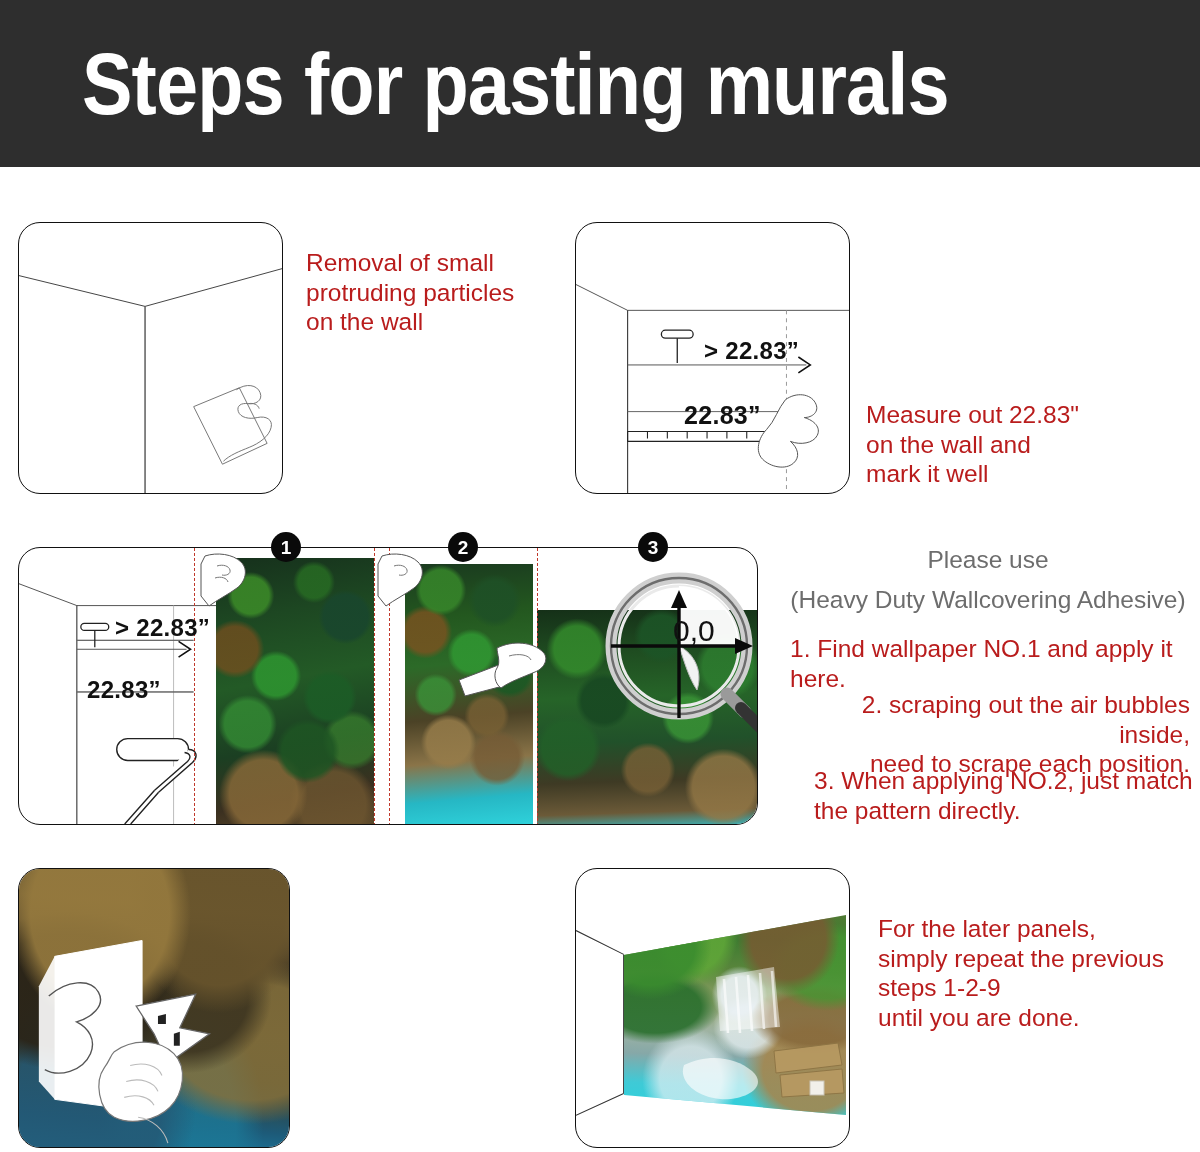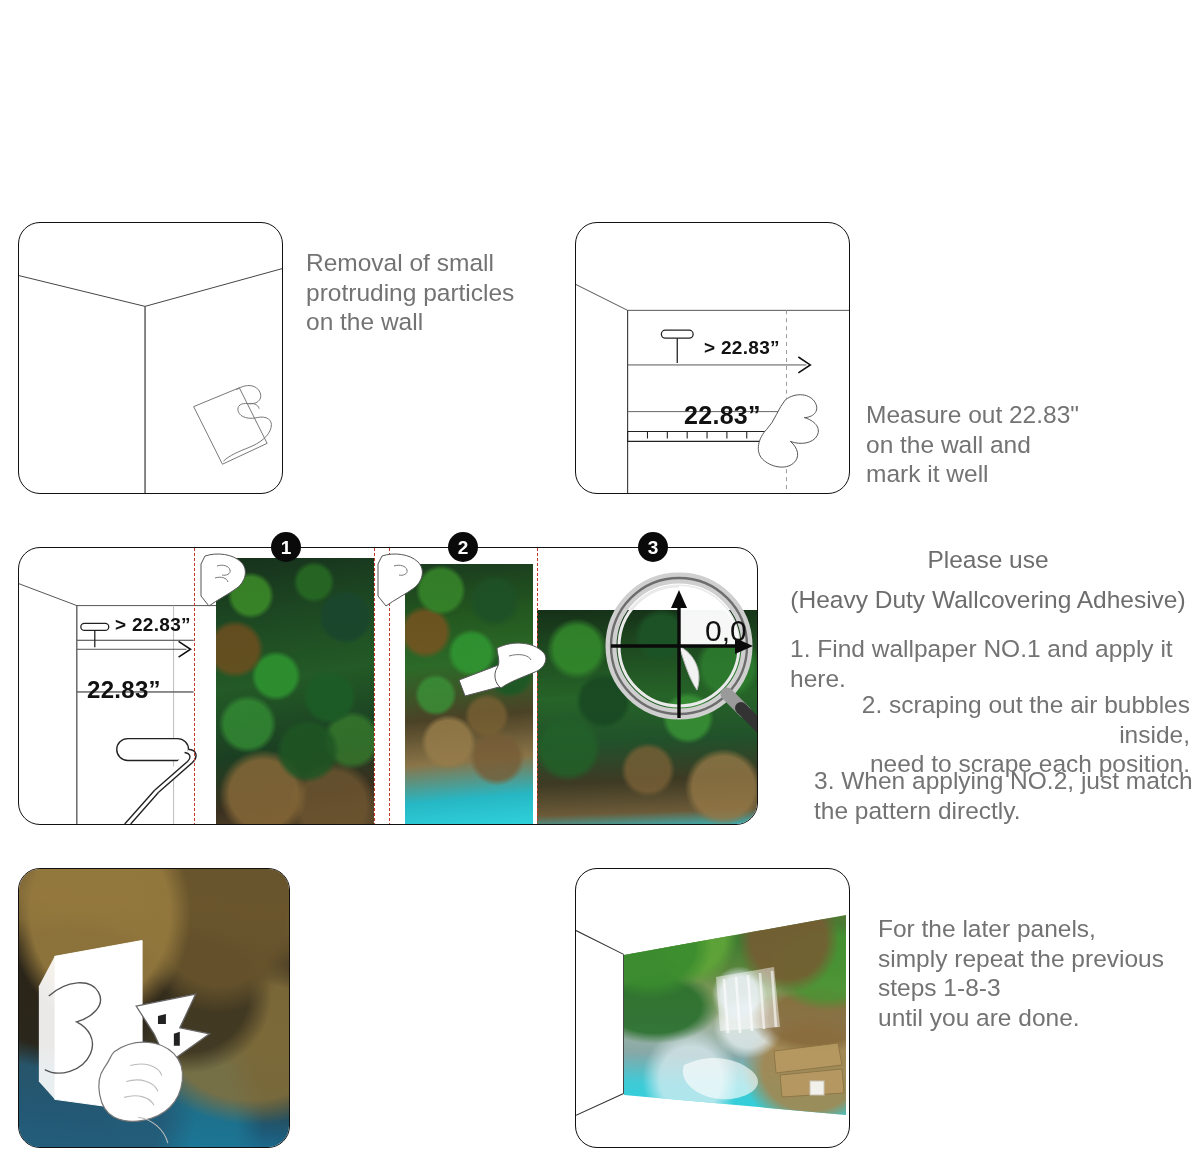--- a/index.html
+++ b/index.html
@@ -29,21 +29,21 @@
   .panel{
     position:absolute;
     border:1.6px solid #111;
     border-radius:22px;
     background:#fff;
     box-sizing:border-box;
     overflow:hidden;
   }
   .cap{
     position:absolute;
-    color:#737373;
+    color:#b91c1c;
     font-size:24.5px;
     line-height:29.5px;
     white-space:pre-line;
   }
 
   
   .svgfull{position:absolute;left:0;top:0;width:100%;height:100%;display:block;}
 
   
   .mural{position:absolute;overflow:hidden;}
@@ -118,36 +118,39 @@
     position:absolute;width:30px;height:30px;border-radius:50%;
     background:#0a0a0a;color:#fff;
     font-size:19px;font-weight:bold;
     display:flex;align-items:center;justify-content:center;
     line-height:1;z-index:9;
   }
 
   
   .measure{
     position:absolute;color:#111;font-weight:bold;
-    font-size:19px;white-space:nowrap;letter-spacing:.3px;
+    font-size:24px;white-space:nowrap;letter-spacing:.3px;
   }
   .zerolabel{
     position:absolute;color:#111;font-size:30px;
     white-space:nowrap;letter-spacing:0;z-index:8;
   }
   .mid-head{
     position:absolute;color:#6d6d6d;font-size:24.5px;
     line-height:40px;text-align:center;white-space:pre-line;
   }
 </style>
 </head>
 <body>
 
 <div class="page">
 
+  <div class="header">
+    <div class="header-title">Steps for pasting murals</div>
+  </div>
 
   <div class="panel" style="left:18px;top:222px;width:265px;height:272px;">
     <svg class="svgfull" viewBox="0 0 265 272" preserveAspectRatio="none">
       <path d="M0,53 L127,84 L265,46" fill="none" stroke="#444" stroke-width="1"></path>
       <path d="M127,84 L127,272" fill="none" stroke="#333" stroke-width="1.2"></path>
       <g fill="none" stroke="#777" stroke-width="1">
         <path d="M176,185 L222,166 L250,222 L205,243 Z"></path>
         <path d="M219,168 C229,161 240,163 243,171 C246,179 238,183 231,182
                  C224,181 219,184 221,190 C223,196 232,198 240,196
                  C249,194 256,198 254,206 C252,215 242,222 232,226
@@ -267,21 +270,21 @@
       <path d="M80,18 L80,78 L140,78 A60,60 0 0,0 80,18 Z" fill="#ffffff" opacity="0.96"></path>
       <path d="M14,78 L80,78 L80,18" fill="none" stroke="#ffffff" stroke-width="0"></path>
 
       <path d="M80,78 C96,86 104,104 98,122 C90,110 86,96 80,78 Z" fill="#f2f2f2" stroke="#bbb" stroke-width="1"></path>
 
       <path d="M80,150 L80,30" stroke="#0a0a0a" stroke-width="3.4"></path>
       <path d="M72,40 L80,22 L88,40 Z" fill="#0a0a0a"></path>
       <path d="M12,78 L146,78" stroke="#0a0a0a" stroke-width="3.4"></path>
       <path d="M136,70 L154,78 L136,86 Z" fill="#0a0a0a"></path>
     </svg>
-    <div class="zerolabel" style="left:654px;top:66px;margin-left:32px;">0,0</div>
+    <div class="zerolabel" style="left:654px;top:66px;">0,0</div>
 
     <div class="measure" style="left:96px;top:66px;z-index:5;">&gt; 22.83”</div>
     <div class="measure" style="left:68px;top:128px;font-size:24px;z-index:5;">22.83”</div>
   </div>
 
   <div class="mid-head" style="left:790px;top:540px;width:396px;">Please use
 (Heavy Duty Wallcovering Adhesive)</div>
   <div class="cap" style="left:790px;top:634px;width:400px;">1. Find wallpaper NO.1 and apply it here.</div>
   <div class="cap" style="left:790px;top:690px;width:400px;text-align:right;">2. scraping out the air bubbles inside,
 need to scrape each position.</div>
@@ -327,16 +330,16 @@
                C72,182 54,166 60,150 Z" fill="#ffffff" opacity="0.62"></path>
       <g fill="#b89a62" opacity="0.9" stroke="#8d7444" stroke-width="1">
         <path d="M150,136 L214,128 L218,150 L152,158 Z"></path>
         <path d="M156,160 L218,154 L220,178 L158,182 Z"></path>
       </g>
       <rect x="186" y="166" width="14" height="14" fill="#f2f0ea" stroke="#c9c4b6" stroke-width="1"></rect>
     </svg>
   </div>
   <div class="cap" style="left:878px;top:914px;width:320px;">For the later panels,
 simply repeat the previous
-steps 1-8-3
+steps 1-2-9
 until you are done.</div>
 
 </div>
 
 </body></html>

